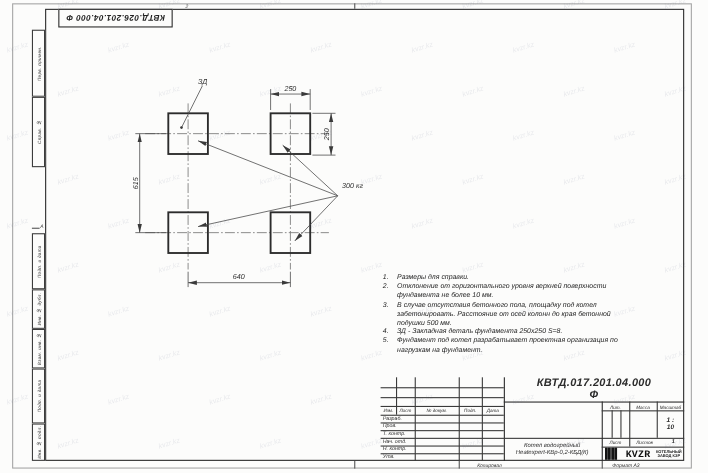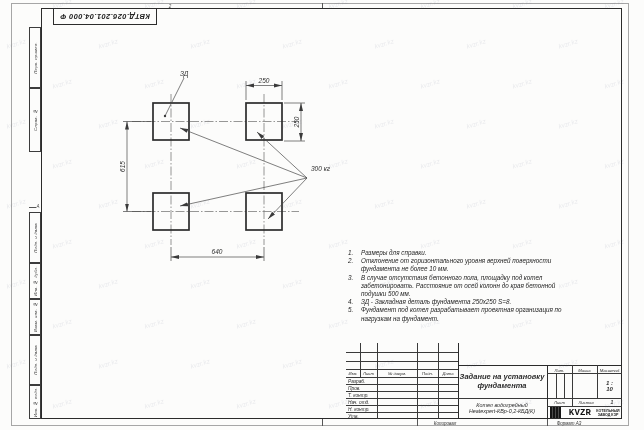--- a/index.html
+++ b/index.html
@@ -187,33 +187,32 @@
     <div class="hl" style="left:0;top:69px;width:112px;height:1px;"></div>
     <div class="hl thick" style="left:112px;top:22px;width:164px;height:1.4px;"></div>
     <div class="vl thick" style="left:201px;top:22px;width:1.4px;height:54px;"></div>
     <div class="hl" style="left:201px;top:30px;width:75px;height:1px;"></div>
     <div class="vl" style="left:209.5px;top:30px;width:1px;height:25px;"></div>
     <div class="vl" style="left:217.5px;top:30px;width:1px;height:25px;"></div>
     <div class="vl" style="left:226px;top:22px;width:1px;height:41px;"></div>
     <div class="vl" style="left:251px;top:22px;width:1px;height:33px;"></div>
     <div class="hl" style="left:201px;top:63px;width:75px;height:1px;"></div>
 
+    <span class="tl big" style="left:194px;top:11px;">КВТД.017.201.04.000 Ф</span>
     <span class="tl" style="left:7px;top:30px;">Изм.</span>
     <span class="tl" style="left:22.5px;top:30px;">Лист</span>
     <span class="tl" style="left:51px;top:30px;">№ докум.</span>
     <span class="tl" style="left:81.5px;top:30px;">Подп.</span>
     <span class="tl" style="left:102px;top:30px;">Дата</span>
     <span class="sig" style="top:37.5px;">Разраб.</span>
     <span class="sig" style="top:44.5px;">Пров.</span>
     <span class="sig" style="top:51.5px;">Т. контр.</span>
     <span class="sig" style="top:58.5px;">Нач. отд.</span>
     <span class="sig" style="top:65.5px;">Н. контр.</span>
     <span class="sig" style="top:72.5px;">Утв.</span>
-    <span class="tl ttl" style="left:156px;top:38px;">Задание на установку
-фундамента</span>
     <span class="tl prod" style="left:156px;top:65.5px;">Котел водогрейный
 Heatexpert-КВр-0,2-КБД(К)</span>
     <span class="tl" style="left:213.5px;top:26.5px;">Лит.</span>
     <span class="tl" style="left:238.5px;top:26.5px;">Масса</span>
     <span class="tl" style="left:263.5px;top:26.5px;">Масштаб</span>
     <span class="tl scaleval" style="left:263.5px;top:42.5px;">1 : 10</span>
     <span class="tl" style="left:213.5px;top:59px;">Лист</span>
     <span class="tl" style="left:240px;top:59px;">Листов</span>
     <span class="tl sheetsval" style="left:266px;top:59px;">1</span>
     <div class="logo-ico"></div>

